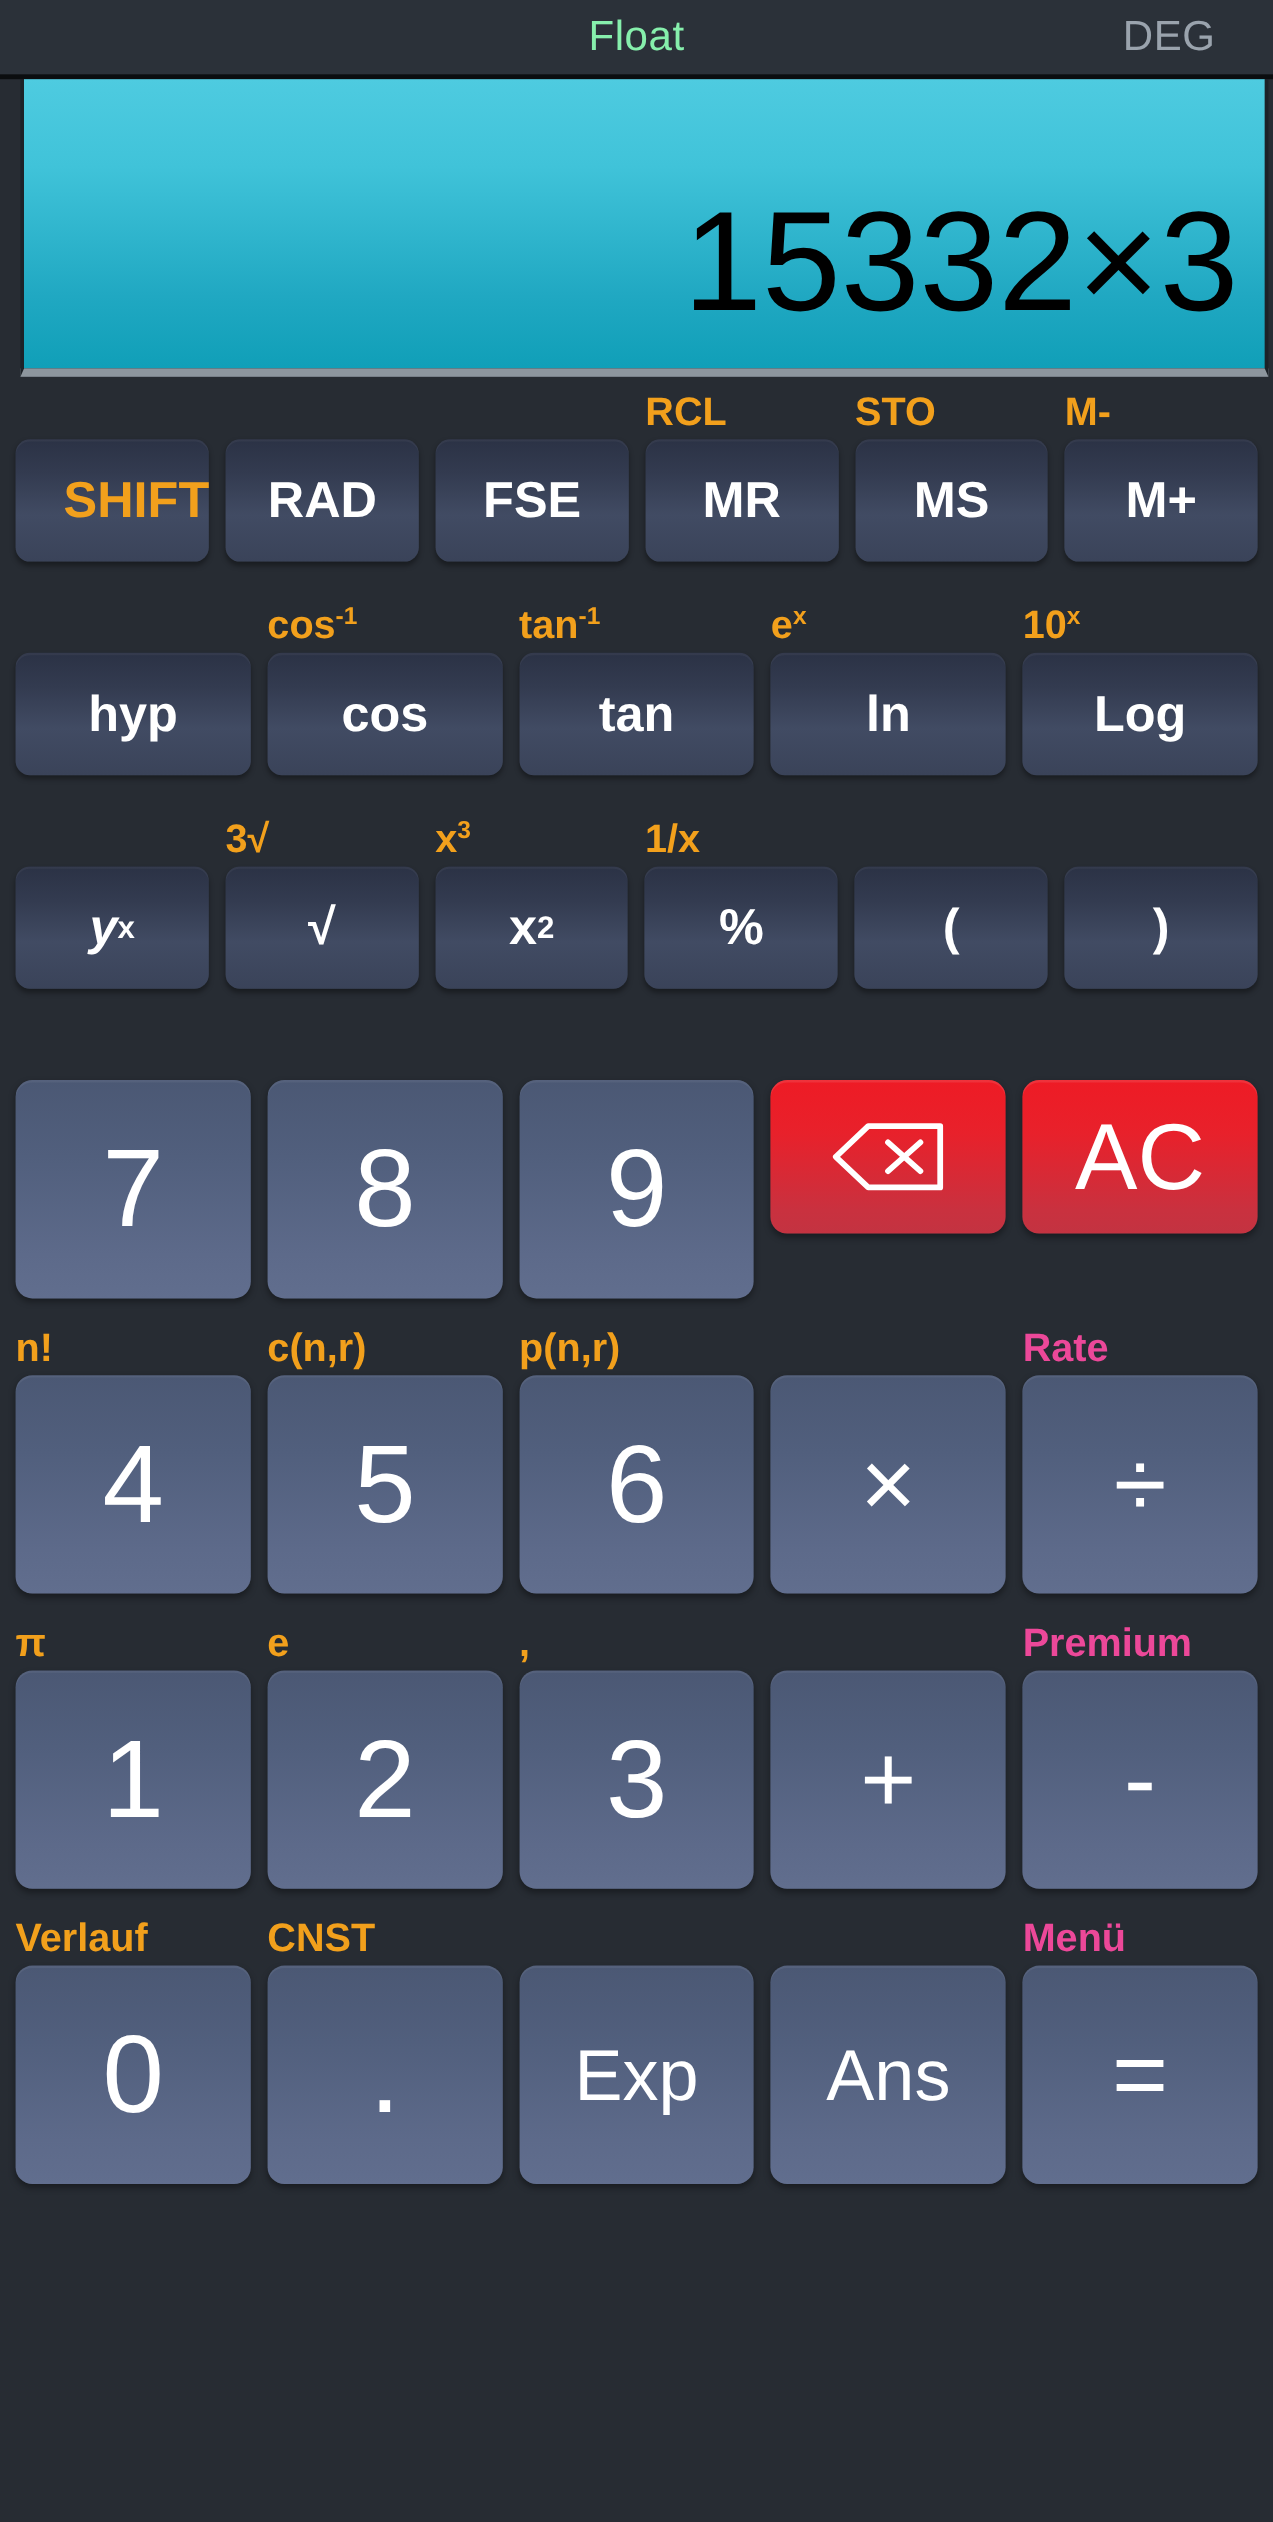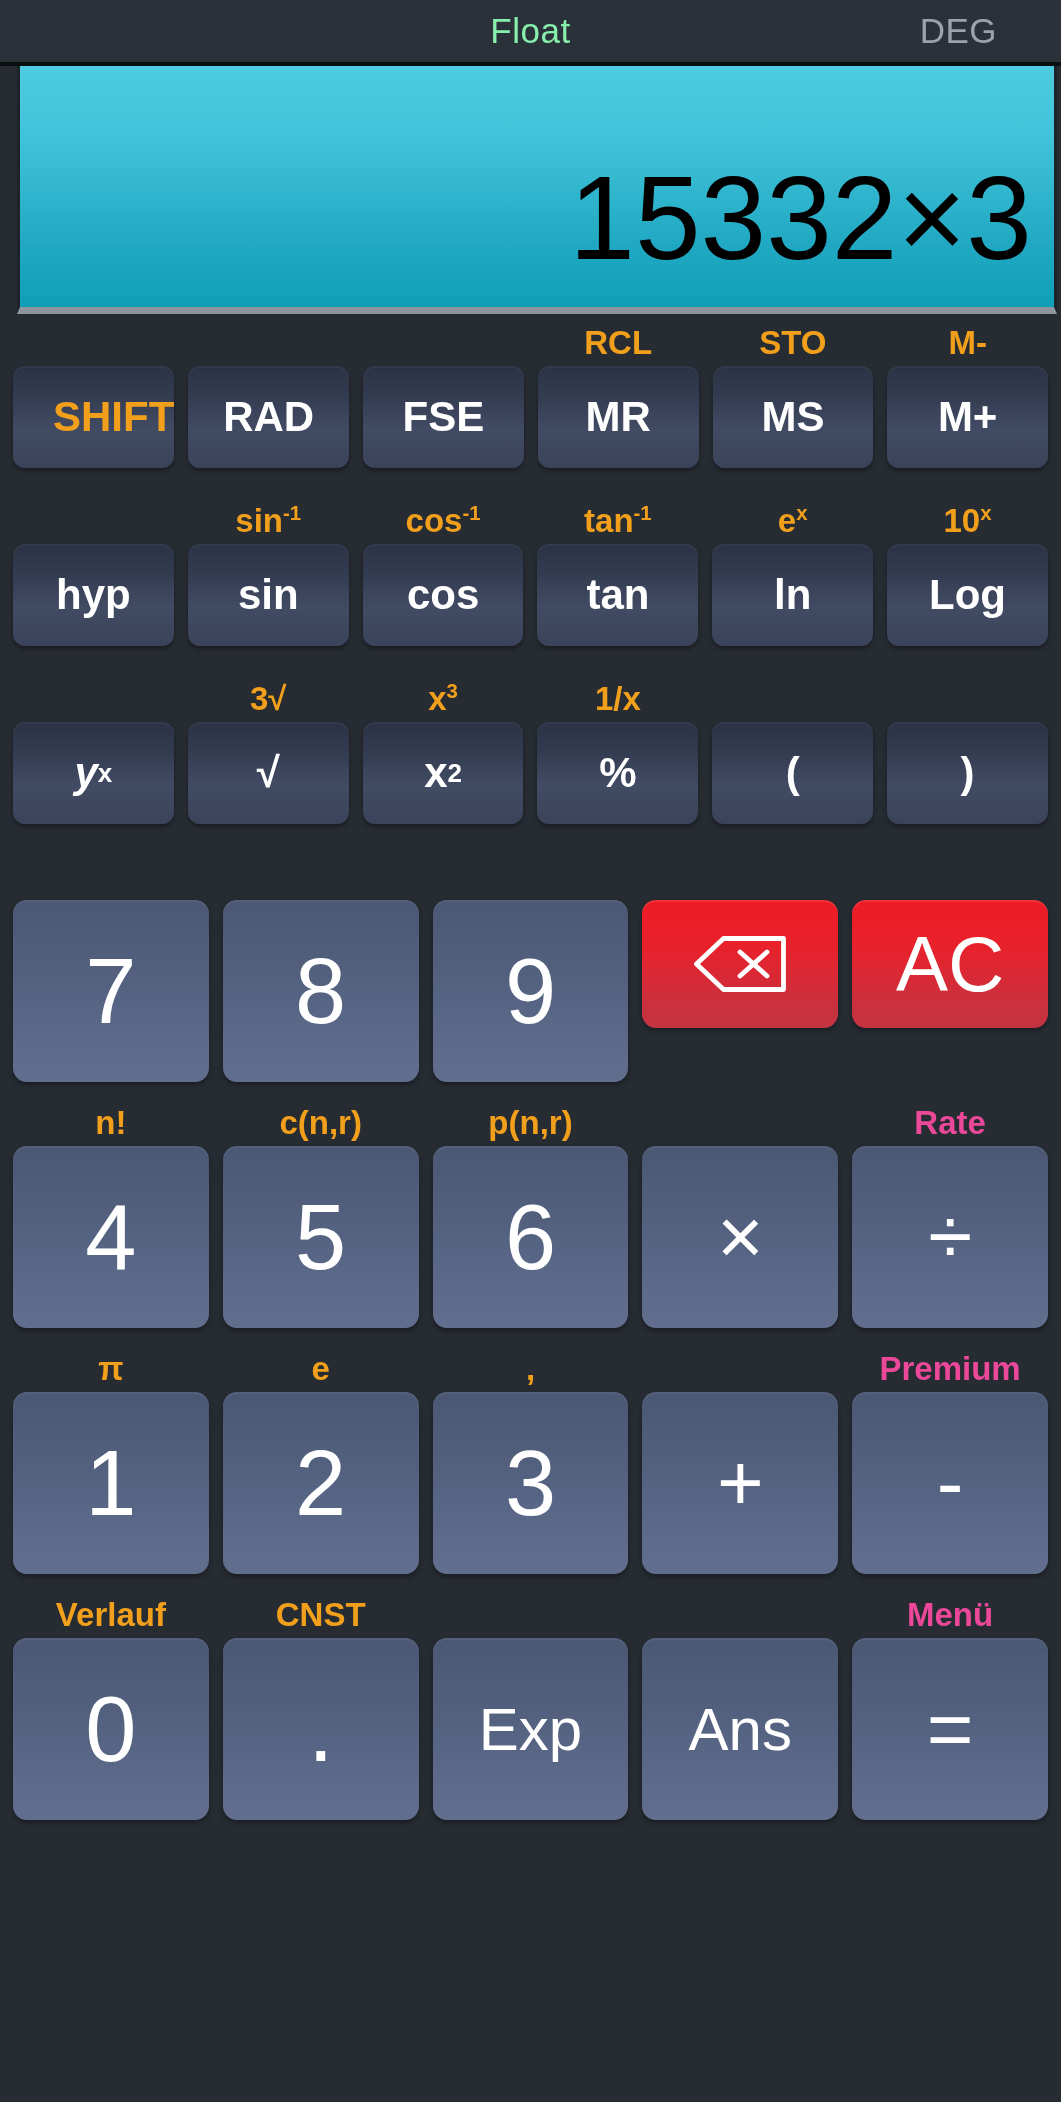--- a/index.html
+++ b/index.html
@@ -26,21 +26,21 @@
   .statusbar .mode-float {
     position: absolute;
     left: 0; right: 0;
     text-align: center;
     color: #86efac;
     font-size: 35px;
     letter-spacing: 0.5px;
   }
   .statusbar .mode-angle {
     position: absolute;
-    right: 64px;
+    right: 48px;
     color: #9aa3ad;
     font-size: 35px;
     letter-spacing: 0.5px;
   }
 
   
   .display-wrap {
     position: relative;
     height: 258px;
     padding: 0 4px 6px 17px;
@@ -84,21 +84,21 @@
     flex: 1 1 0;
     box-sizing: border-box;
     padding: 0 7px;
     display: flex;
     flex-direction: column;
     align-items: stretch;
   }
   .shift-label {
     height: 46px;
     line-height: 46px;
-    text-align: center;
+    text-align: left;
     font-size: 33px;
     font-weight: bold;
     color: #f2a01c;
     white-space: nowrap;
   }
   .shift-label.blue { color: #ec4899; }
   .shift-label.empty { color: transparent; }
   .shift-label sup {
     font-size: 0.62em;
     vertical-align: super;
@@ -230,27 +230,20 @@
     </div>
     <div class="krow">
       <div class="kcell">
         <div class="shift-label empty">&nbsp;</div>
         <button class="btn fn">
           <span>hyp</span>
         </button>
         <div class="gap-med"></div>
       </div>
       <div class="kcell">
-        <div class="shift-label"><span>sin</span><sup>-1</sup></div>
-        <button class="btn fn">
-          <span>sin</span>
-        </button>
-        <div class="gap-med"></div>
-      </div>
-      <div class="kcell">
         <div class="shift-label"><span>cos</span><sup>-1</sup></div>
         <button class="btn fn">
           <span>cos</span>
         </button>
         <div class="gap-med"></div>
       </div>
       <div class="kcell">
         <div class="shift-label"><span>tan</span><sup>-1</sup></div>
         <button class="btn fn">
           <span>tan</span>

